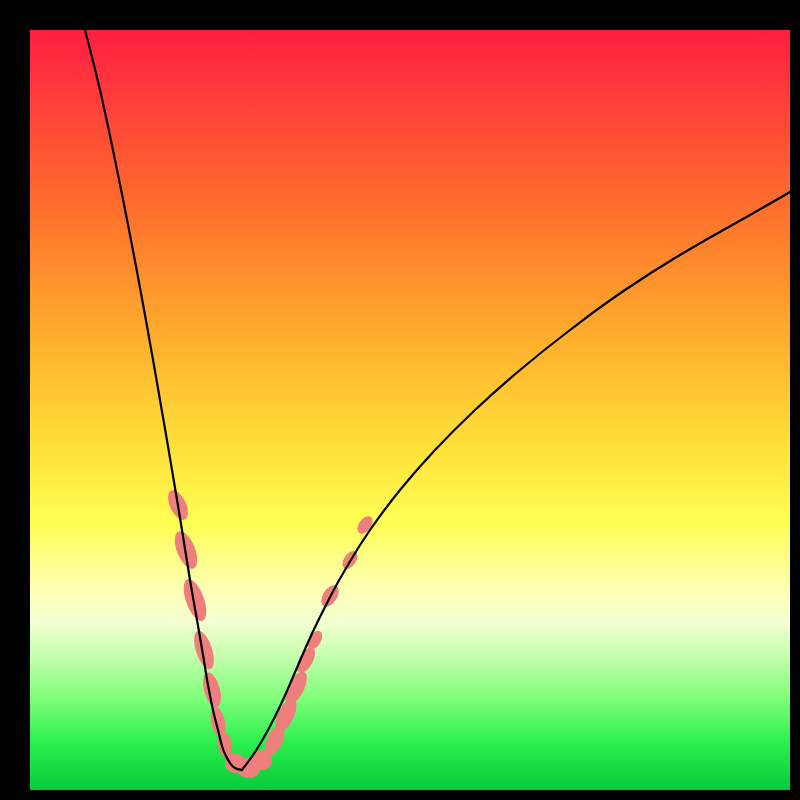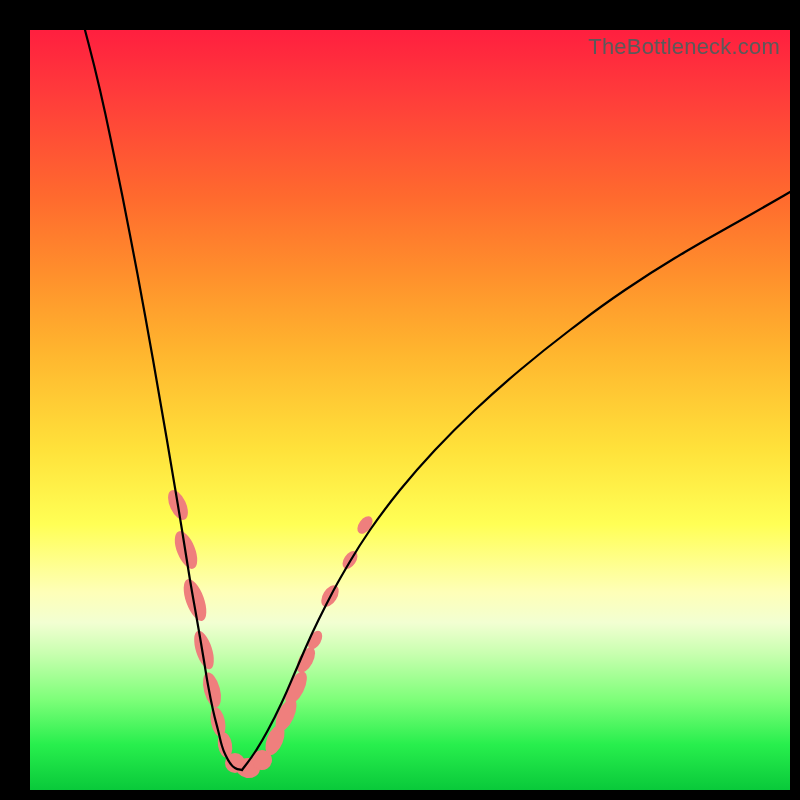--- a/index.html
+++ b/index.html
@@ -66,21 +66,20 @@
   .curve .marker {
     fill: #ef7f7d;
     stroke: none;
   }
 </style>
 </head>
 <body>
 
 <div class="frame">
   <div class="plot-area">
-    <div class="watermark">TheBottleneck.com</div>
     <svg class="curve" viewBox="0 0 760 760">
       <g id="markers-layer">
           <ellipse class="marker" cx="148" cy="475" rx="8" ry="16" transform="rotate(-25 148 475)"></ellipse>
           <ellipse class="marker" cx="156" cy="520" rx="9" ry="20" transform="rotate(-22 156 520)"></ellipse>
           <ellipse class="marker" cx="165" cy="570" rx="9" ry="22" transform="rotate(-20 165 570)"></ellipse>
           <ellipse class="marker" cx="174" cy="620" rx="8" ry="20" transform="rotate(-18 174 620)"></ellipse>
           <ellipse class="marker" cx="182" cy="660" rx="8" ry="18" transform="rotate(-15 182 660)"></ellipse>
           <ellipse class="marker" cx="188" cy="692" rx="7" ry="15" transform="rotate(-12 188 692)"></ellipse>
           <ellipse class="marker" cx="195" cy="715" rx="7" ry="13" transform="rotate(-10 195 715)"></ellipse>
           <ellipse class="marker" cx="205" cy="733" rx="10" ry="10" transform="rotate(0 205 733)"></ellipse>

